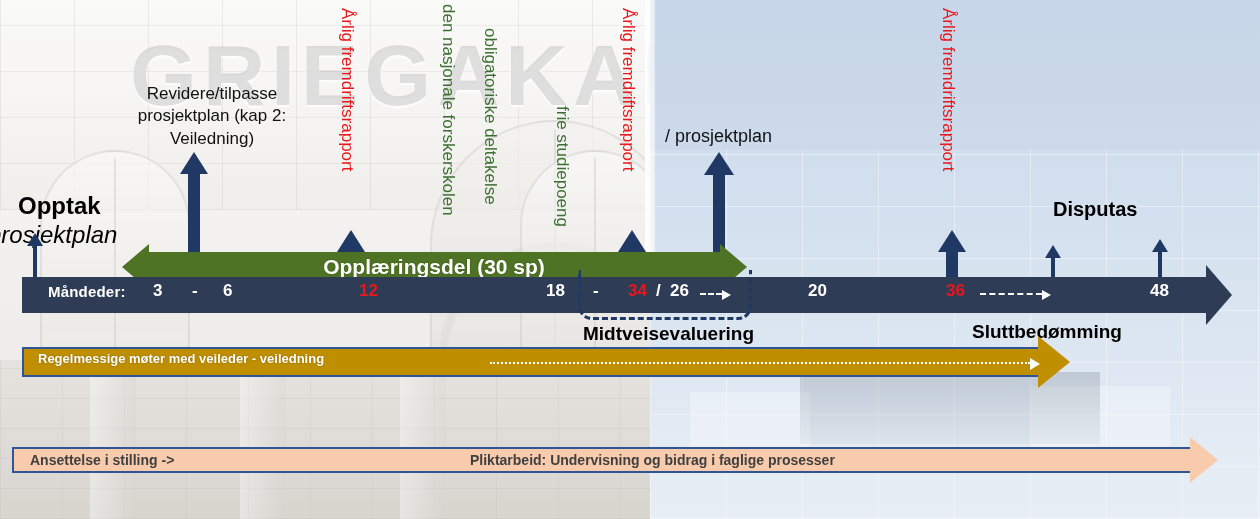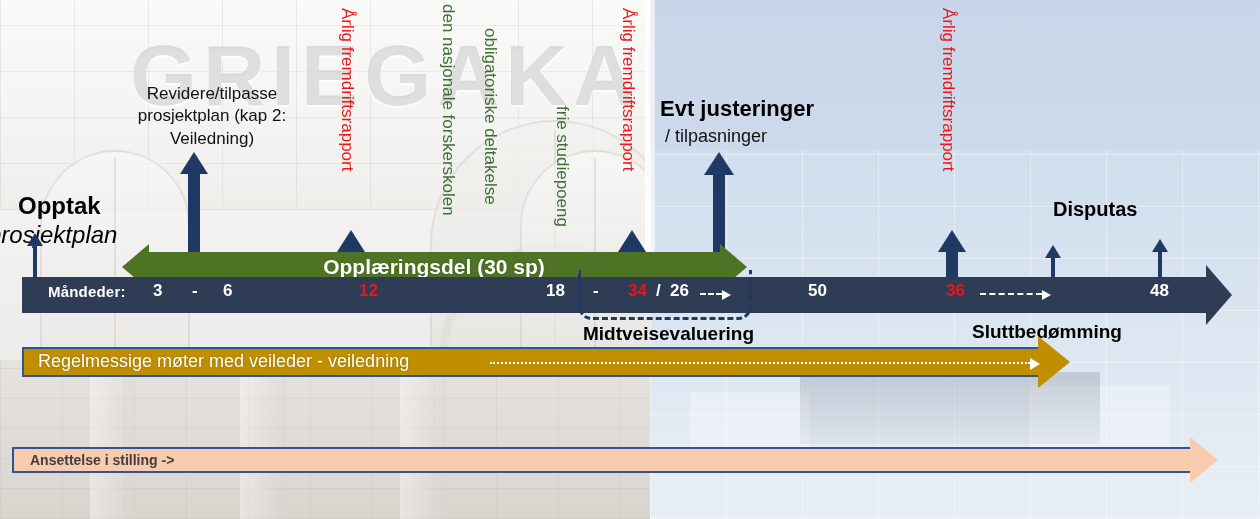--- a/index.html
+++ b/index.html
@@ -162,21 +162,21 @@
     position:absolute;left:1038px;top:336px;width:0;height:0;
     border-top:26px solid transparent;border-bottom:26px solid transparent;
     border-left:32px solid #bf8f00;
   }
   .gold-head-edge{
     position:absolute;left:1036px;top:334px;width:0;height:0;
     border-top:28px solid transparent;border-bottom:28px solid transparent;
     border-left:34px solid #2f5597;z-index:-1;
   }
   .gold-text{
-    position:absolute;left:38px;top:351px;color:#ffffff;font-weight:normal;font-size:18px;
+    position:absolute;left:38px;top:351px;color:#ffffff;font-weight:bold;font-size:13px;
     white-space:nowrap;text-shadow:0 0 2px rgba(0,0,0,.3);
   }
   .gold-dash{
     position:absolute;left:490px;top:362px;width:540px;height:0;
     border-top:2px dotted #ffffff;
   }
   .gold-dash:after{
     content:"";position:absolute;right:-10px;top:-6px;width:0;height:0;
     border-top:6px solid transparent;border-bottom:6px solid transparent;
     border-left:10px solid #ffffff;
@@ -252,22 +252,21 @@
   <div class="vlabel red" style="left:357px;top:8px;">Årlig fremdriftsrapport</div>
   <div class="vlabel green" style="left:458px;top:4px;">den nasjonale forskerskolen</div>
   <div class="vlabel green" style="left:500px;top:28px;">obligatoriske deltakelse</div>
   <div class="vlabel green" style="left:572px;top:106px;">frie studiepoeng</div>
   <div class="vlabel red" style="left:638px;top:8px;">Årlig fremdriftsrapport</div>
   <div class="vlabel red" style="left:958px;top:8px;">Årlig fremdriftsrapport</div>
 
   <div class="lbl lbl-opptak">Opptak</div>
   <div class="lbl lbl-prosjektplan">prosjektplan</div>
   <div class="lbl lbl-revidere">Revidere/tilpasse prosjektplan (kap 2: Veiledning)</div>
-  <div class="lbl lbl-evt">Evt justeringer</div>
-  <div class="lbl lbl-evt2">/ tilpasninger</div>
+  <div class="lbl lbl-evt2">/ prosjektplan</div>
   <div class="lbl lbl-disputas">Disputas</div>
 
   <div class="arrow-up" style="left:27px;top:233px;width:16px;height:50px;">
     <div class="headt" style="border-left-width:8px;border-right-width:8px;border-bottom-width:13px;"></div>
     <div class="shaft" style="width:4px;height:38px;"></div>
   </div>
 
   <div class="arrow-up" style="left:180px;top:152px;width:28px;height:131px;">
     <div class="headt" style="border-left-width:14px;border-right-width:14px;border-bottom-width:22px;"></div>
     <div class="shaft" style="width:12px;height:110px;"></div>
@@ -315,33 +314,34 @@
   <div class="tl-num" style="left:153px;">3</div>
   <div class="tl-num" style="left:192px;">-</div>
   <div class="tl-num" style="left:223px;">6</div>
   <div class="tl-num red" style="left:339px;margin-left:20px;">12</div>
   <div class="tl-num" style="left:546px;text-align:right;">18</div>
   <div class="tl-num" style="left:593px;">-</div>
   <div class="tl-num red" style="left:628px;">34</div>
   <div class="tl-num" style="left:656px;">/</div>
   <div class="tl-num" style="left:670px;">26</div>
   <div class="tl-dash" style="left:700px;width:22px;"></div>
-  <div class="tl-num" style="left:808px;">50</div>
+  <div class="tl-num" style="left:808px;">20</div>
   <div class="tl-num red" style="left:946px;">36</div>
   <div class="tl-dash" style="left:980px;width:62px;"></div>
   <div class="tl-num" style="left:1150px;">48</div>
 
   <div class="bracket"></div>
   <div class="lbl lbl-slutt">Sluttbedømming</div>
   <div class="lbl lbl-midt">Midtveisevaluering</div>
 
   <div class="gold-head-edge"></div>
   <div class="gold-bar"></div>
   <div class="gold-head"></div>
   <div class="gold-text">Regelmessige møter med veileder  -  veiledning</div>
   <div class="gold-dash"></div>
 
   <div class="peach-head-edge"></div>
   <div class="peach-bar"></div>
   <div class="peach-head"></div>
   <div class="peach-t1">Ansettelse i stilling  -&gt;</div>
+  <div class="peach-t2">Pliktarbeid: Undervisning og bidrag i faglige prosesser</div>
 
 </div>
 
 </body></html>

